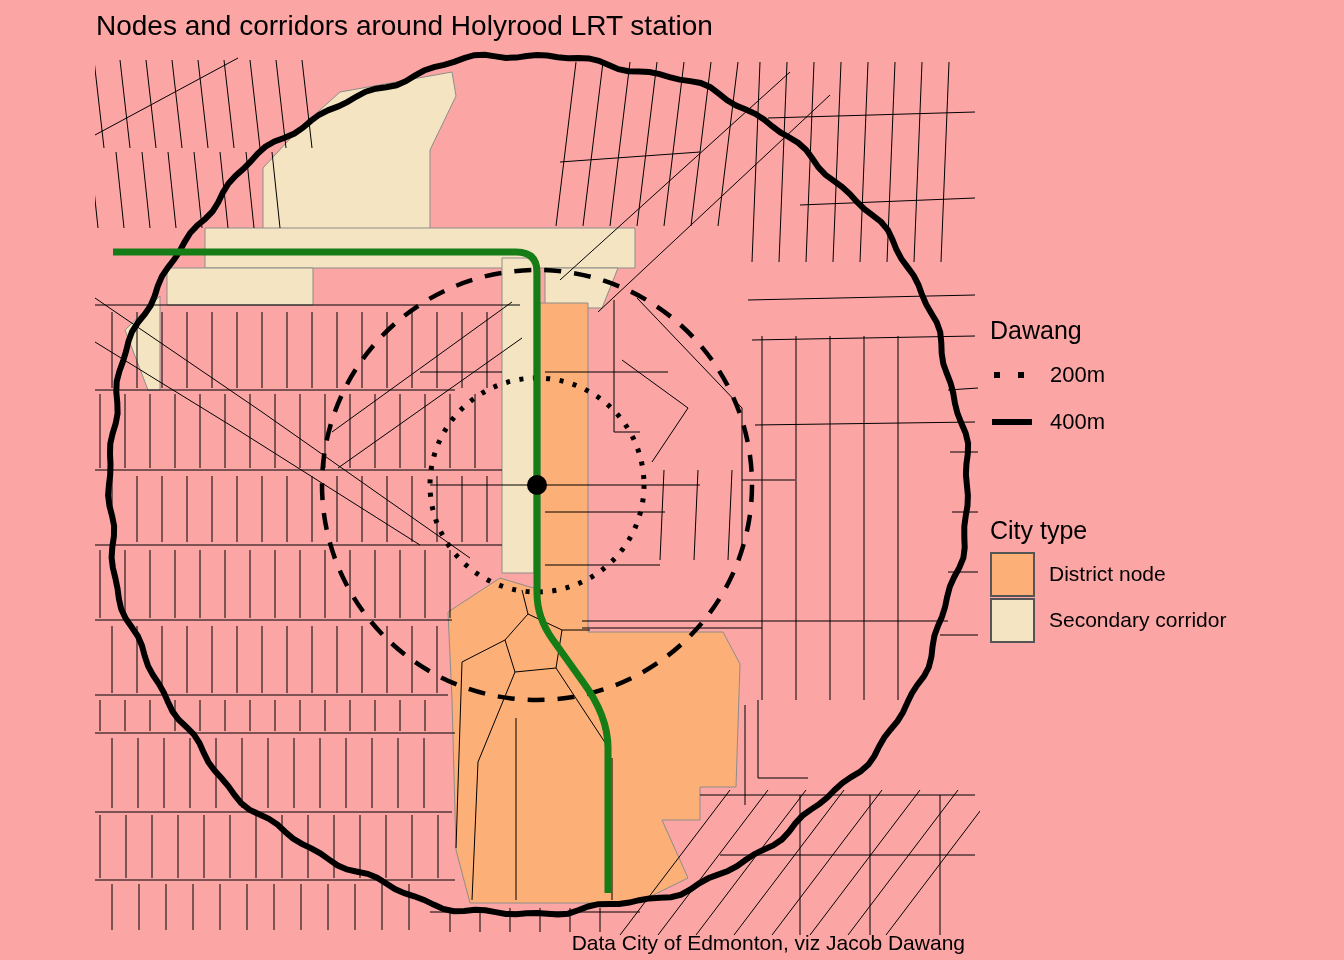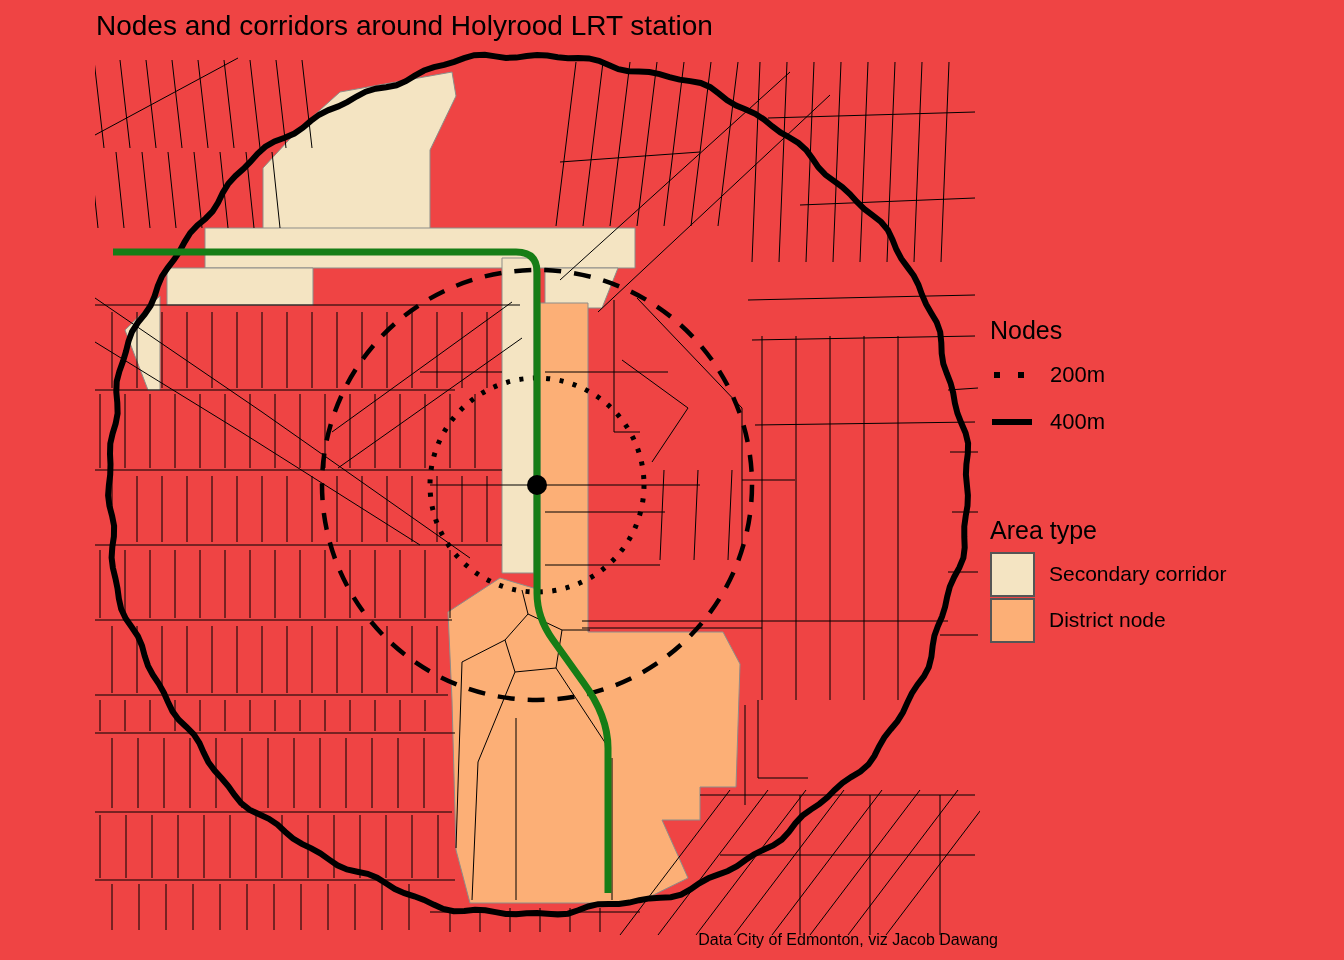--- a/index.html
+++ b/index.html
@@ -1,19 +1,19 @@
 <!DOCTYPE html>
 <html><head>
 <meta charset="utf-8">
 <style>
   html,body{margin:0;padding:0;background:#ffffff;width:1344px;height:960px;overflow:hidden;}
   body{font-family:"Liberation Sans","DejaVu Sans",sans-serif;color:#000;}
-  .page{position:relative;width:1344px;height:960px;background:#ef4444;}
+  .page{position:relative;width:1344px;height:960px;background:#fca5a5;}
   .title{position:absolute;left:96px;top:10px;font-size:28px;letter-spacing:0px;white-space:nowrap;}
-  .caption{position:absolute;right:346px;top:931px;font-size:16px;white-space:nowrap;}
+  .caption{position:absolute;right:379px;top:931px;font-size:21px;white-space:nowrap;}
   #mapsvg{position:absolute;left:0;top:0;}
   .legend{position:absolute;}
   .legend-title{font-size:25px;margin:0 0 6px 0;}
   .lg-row{display:flex;align-items:center;height:47px;}
   .lg-sym{width:44px;height:30px;flex:0 0 44px;}
   .lg-label{font-size:22px;margin-left:16px;white-space:nowrap;}
   .sw-row{display:flex;align-items:center;height:46px;}
   .swatch{width:45px;height:45px;flex:0 0 45px;border:2px solid #555;box-sizing:border-box;}
   .sw-label{font-size:21px;margin-left:14px;white-space:nowrap;}
 </style>
@@ -285,41 +285,41 @@
         <circle cx="537" cy="485" r="215" fill="none" stroke="#000000" stroke-width="4.5" stroke-dasharray="17 13"></circle>
         <path d="M966.9 485.0L967.9 495.4L967.5 505.8L965.7 516.1L964.3 526.4L964.3 536.9L964.7 547.5L963.4 557.8L959.3 567.7L954.1 577.2L949.8 586.7L947.2 596.7L945.1 606.8L942.0 616.6L937.9 626.0L934.4 635.7L932.6 646.1L931.4 656.8L928.8 667.1L923.9 676.3L917.5 684.7L911.8 693.4L907.3 702.8L903.0 712.3L897.5 721.2L890.8 729.2L884.3 737.4L879.1 746.4L874.4 755.9L868.4 764.6L860.4 771.5L851.1 777.1L842.3 783.0L834.7 790.0L827.5 797.3L819.5 803.9L810.8 809.6L802.5 815.6L795.4 823.2L789.0 831.8L781.8 839.6L773.1 845.4L763.5 849.7L754.2 854.3L745.5 860.0L737.0 866.1L727.9 871.0L718.0 874.6L708.3 878.3L699.2 883.4L690.4 889.5L681.1 894.6L670.9 897.2L660.2 897.7L649.5 898.4L639.3 900.2L629.3 902.6L619.0 903.9L608.6 903.9L598.2 904.2L588.2 906.5L578.2 910.3L568.1 913.7L557.8 914.6L547.4 913.7L537.0 912.9L526.6 913.3L516.2 914.2L505.8 914.0L495.6 912.1L485.4 910.2L475.0 909.8L464.3 910.9L453.6 911.2L443.3 909.0L433.6 904.6L424.0 899.9L414.3 896.3L404.4 893.2L394.9 889.0L385.9 883.3L377.1 877.7L367.6 873.8L357.3 871.7L346.9 869.5L337.4 865.3L328.8 859.4L320.3 853.4L311.3 848.4L301.9 843.9L293.0 838.5L285.1 831.7L277.5 824.6L268.9 818.8L259.1 814.3L249.4 809.6L241.1 803.1L234.5 794.9L228.4 786.3L221.6 778.3L214.6 770.6L208.4 762.2L203.7 752.7L199.4 743.0L193.8 734.4L186.4 727.0L178.7 719.7L172.5 711.4L168.0 702.0L163.8 692.5L158.7 683.6L152.9 674.9L148.0 665.8L144.7 655.9L142.0 645.8L137.9 636.3L132.0 627.5L125.7 618.6L121.2 609.1L118.9 598.8L117.5 588.4L115.4 578.2L112.9 568.0L111.6 557.7L112.3 547.0L113.9 536.4L114.1 526.0L112.1 515.9L109.4 505.7L108.1 495.4L108.9 485.0L110.2 474.7L110.5 464.4L110.0 454.0L110.3 443.6L112.6 433.5L115.7 423.5L117.6 413.4L117.3 402.8L116.3 392.0L116.7 381.4L119.4 371.3L123.0 361.4L126.0 351.4L128.5 341.3L132.1 331.5L137.9 322.5L144.8 314.2L150.7 305.5L154.7 296.0L157.8 286.0L161.9 276.4L167.7 267.8L174.1 259.6L179.8 251.0L184.7 241.8L190.2 233.0L197.3 225.5L205.4 218.7L212.6 211.3L218.1 202.5L222.8 192.8L228.3 183.7L235.4 176.0L243.2 169.0L250.5 161.7L257.5 153.8L265.3 146.7L274.5 141.4L284.6 137.7L294.4 133.5L302.9 127.7L310.8 120.9L319.2 114.7L328.5 110.1L338.3 106.4L347.6 101.9L356.5 96.5L365.7 91.7L375.7 88.7L386.2 87.3L396.4 85.3L405.8 81.2L414.8 75.6L424.1 70.5L434.0 67.2L444.1 64.8L454.2 61.9L464.1 58.2L474.2 55.2L484.8 54.7L495.4 56.4L506.0 57.9L516.3 57.6L526.6 56.0L537.0 54.9L547.4 55.6L557.7 57.2L568.0 58.2L578.4 58.1L588.8 58.4L598.9 60.8L608.7 65.1L618.4 69.2L628.4 71.2L638.9 71.5L649.4 72.1L659.6 74.1L669.5 77.2L679.6 79.6L690.2 81.1L700.7 83.0L710.3 87.2L718.9 93.6L727.2 100.3L736.1 105.6L745.8 109.5L755.3 113.8L764.0 119.5L772.1 126.2L780.4 132.4L789.5 137.5L798.4 142.9L806.2 149.9L812.4 158.6L818.4 167.4L825.5 174.8L833.8 180.9L842.3 187.0L849.9 194.0L856.8 201.7L864.2 208.9L872.7 215.4L881.1 222.0L887.9 230.1L892.5 239.6L896.4 249.5L901.3 258.7L907.5 267.1L913.7 275.6L918.4 284.8L922.0 294.7L926.1 304.2L931.3 313.2L936.7 322.3L940.2 332.1L941.3 342.7L941.7 353.5L943.3 363.7L946.8 373.4L950.6 383.1L953.2 393.0L954.9 403.2L957.4 413.2L961.3 423.0L965.6 433.0L968.1 443.2L967.8 453.7L966.4 464.2L965.9 474.6L966.9 485.0Z" fill="none" stroke="#000000" stroke-width="6"></path>
         <path d="M 113 252 L 516 252 Q 537 252 537 272 L 537 593 Q 537 618 553 640 L 583 682 Q 608 716 608 748 L 608 893" fill="none" stroke="#167D16" stroke-width="7" stroke-linejoin="round"></path>
       </g>
       <circle cx="537" cy="485" r="10" fill="#000"></circle>
     </svg>
 
   <div class="title">Nodes and corridors around Holyrood LRT station</div>
 
   <div class="legend" style="left:990px;top:316px;">
-    <div class="legend-title">Nodes</div>
+    <div class="legend-title">Dawang</div>
     <div class="lg-row">
       <svg class="lg-sym" viewBox="0 0 44 30">
         <line x1="4" y1="15" x2="42" y2="15" stroke="#000" stroke-width="6" stroke-dasharray="6 18"></line>
       </svg>
       <span class="lg-label">200m</span>
     </div>
     <div class="lg-row">
       <svg class="lg-sym" viewBox="0 0 44 30">
         <line x1="2" y1="15" x2="42" y2="15" stroke="#000" stroke-width="6"></line>
       </svg>
       <span class="lg-label">400m</span>
     </div>
   </div>
 
   <div class="legend" style="left:990px;top:516px;">
-    <div class="legend-title">Area type</div>
+    <div class="legend-title">City type</div>
+    <div class="sw-row">
+      <span class="swatch" style="background: rgb(252, 175, 118);"></span>
+      <span class="sw-label">District node</span>
+    </div>
     <div class="sw-row">
       <span class="swatch" style="background: rgb(244, 228, 194);"></span>
       <span class="sw-label">Secondary corridor</span>
     </div>
-    <div class="sw-row">
-      <span class="swatch" style="background: rgb(252, 175, 118);"></span>
-      <span class="sw-label">District node</span>
-    </div>
   </div>
 
   <div class="caption">Data City of Edmonton, viz Jacob Dawang</div>
 </div>
 
 </body></html>

